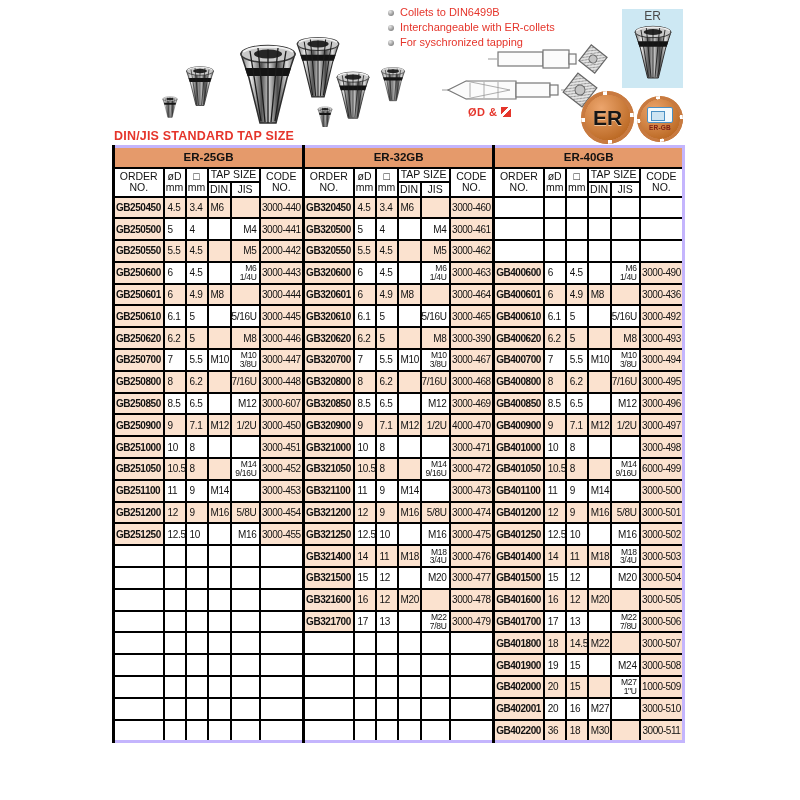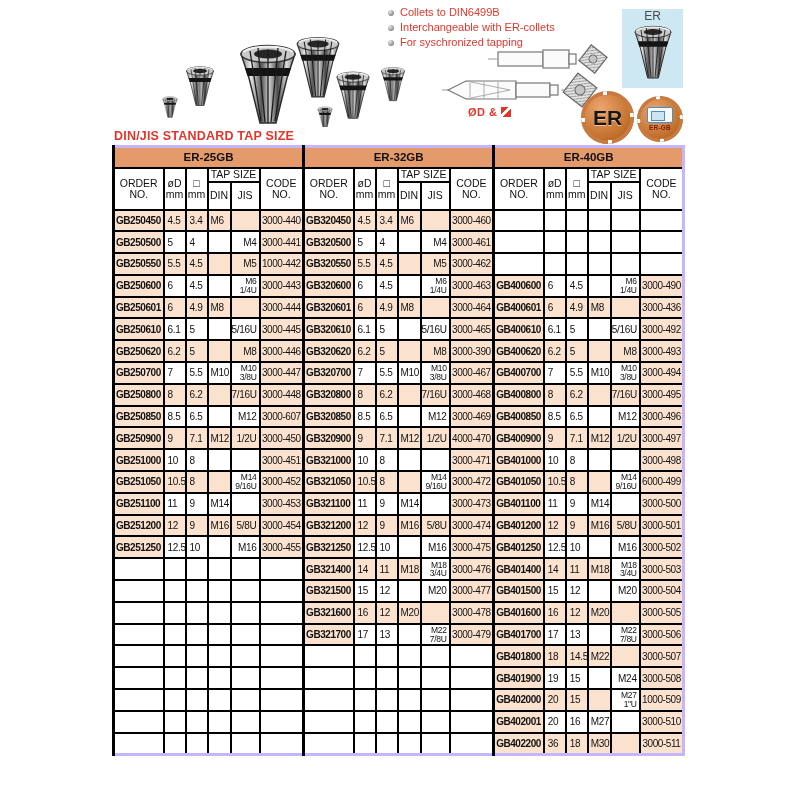--- a/index.html
+++ b/index.html
@@ -44,21 +44,21 @@
 
   
   .table-heading { margin:2px 0 2px 114px; font-size:12.5px; font-weight:bold; color:#e5352b; letter-spacing:.2px; }
   table { border-collapse:collapse; table-layout:fixed; width:570px; margin-left:112px;
           border:3px solid #c4b5fd; }
   th, td { border:2px solid #000; padding:0; overflow:hidden; }
   thead th { background:#fff; font-size:10.5px; font-weight:normal; color:#111;
              line-height:11px; white-space:pre-line; text-align:center; }
   th.group { height:21px; background:#e59a6b; font-size:11.5px; font-weight:bold; color:#111; }
   th.h   { height:14px; }
-  th.sub { height:28px; }
+  th.sub { height:15px; }
   .sec-b { border-left:3px solid #000; }
   td { height:21.8px; font-size:10px; color:#111; background:#fff; }
   td.peach { background:#fbe2cf; }
   td.ml { background:#fff; font-size:8.5px; line-height:8.5px; text-align:center;
           white-space:pre-line; padding:0; }
   td.c-order { font-weight:bold; text-align:left; padding-left:1px; letter-spacing:-0.45px; }
   td.c-num   { text-align:left; padding-left:3px; letter-spacing:-0.3px; }
   td.c-din   { text-align:left; padding-left:2px; letter-spacing:-0.3px; }
   td.c-jis   { text-align:right; padding-right:2px; letter-spacing:-0.3px; white-space:pre-line; }
   td.c-code  { text-align:center; letter-spacing:-0.45px; }
@@ -263,21 +263,21 @@
           <td class="c-din"></td>
           <td class="c-jis"></td>
           <td class="c-code"></td>
         </tr>
         <tr>
           <td class="c-order sec-b peach">GB250550</td>
           <td class="c-num peach">5.5</td>
           <td class="c-num peach">4.5</td>
           <td class="c-din peach"></td>
           <td class="c-jis peach">M5</td>
-          <td class="c-code peach">1000-442</td>
+          <td class="c-code peach">2000-442</td>
           <td class="c-order sec-b peach">GB320550</td>
           <td class="c-num peach">5.5</td>
           <td class="c-num peach">4.5</td>
           <td class="c-din peach"></td>
           <td class="c-jis peach">M5</td>
           <td class="c-code peach">3000-462</td>
           <td class="c-order sec-b"></td>
           <td class="c-num"></td>
           <td class="c-num"></td>
           <td class="c-din"></td>

